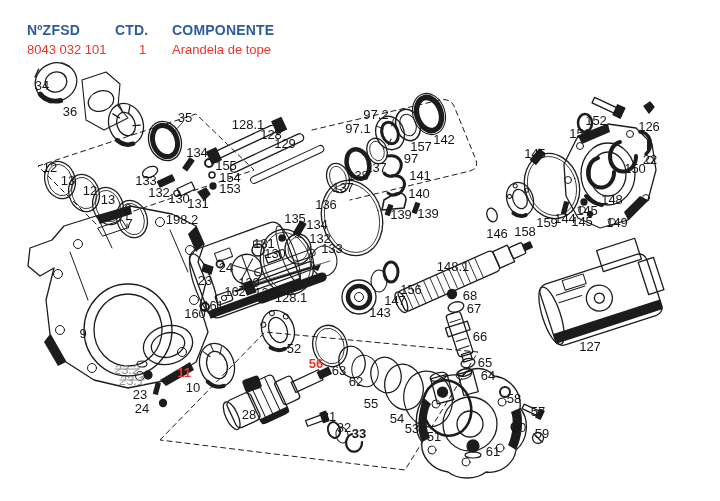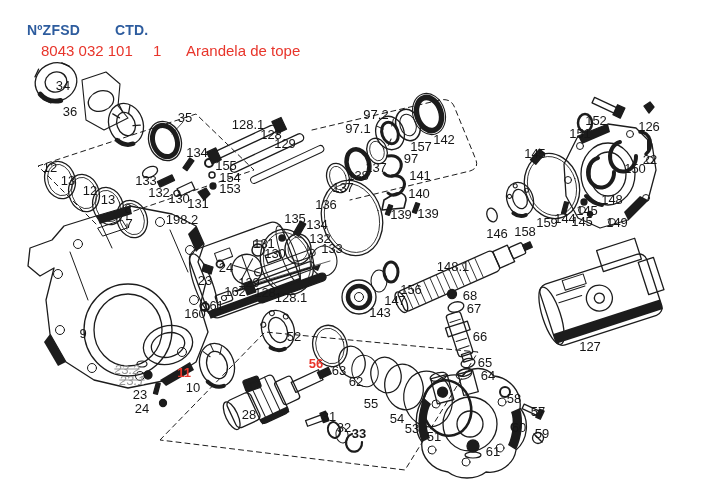--- a/index.html
+++ b/index.html
@@ -7,36 +7,37 @@
     --highlight_red:#e8352b;
     --ink:#1c1c1c;
     --ghost_gray:#979797;
     --paper:#ffffff;
   }
   html,body{margin:0;padding:0;background:#fff;}
   .page{position:relative;width:720px;height:501px;background:var(--paper);
         overflow:hidden;font-family:"Liberation Sans",sans-serif;}
   .hdr{position:absolute;font-weight:bold;font-size:14px;color:var(--header_blue);
        letter-spacing:.2px;white-space:nowrap;}
-  .rowval{position:absolute;font-size:15px;color:var(--highlight_red);white-space:nowrap;margin-left:14px;}
+  .rowval{position:absolute;font-size:13px;color:var(--highlight_red);white-space:nowrap;}
   .diagram{position:absolute;left:0;top:0;width:720px;height:501px;}
   .labels-layer{position:absolute;left:0;top:0;width:720px;height:501px;pointer-events:none;}
   .plabel{position:absolute;transform:translate(-50%,-50%);font-size:13px;color:#161616;
           white-space:nowrap;line-height:1;}
   .plabel.red{color:var(--highlight_red);font-weight:bold;}
   .plabel.ghost{color:var(--ghost_gray);font-style:italic;text-decoration:line-through;}
   svg{display:block;}
 </style>
 </head>
 <body>
 
 <div class="page">
 
   <div class="hdr" style="left:27px;top:22px">NºZFSD</div>
   <div class="hdr" style="left:115px;top:22px">CTD.</div>
+  <div class="hdr" style="left:172px;top:22px">COMPONENTE</div>
 
   <div>
     <div class="rowval" style="left:27px;top:42px">8043 032 101</div>
     <div class="rowval" style="left:139px;top:42px">1</div>
     <div class="rowval" style="left:172px;top:42px">Arandela de tope</div>
   </div>
 
   <div class="diagram">
     <svg width="720" height="501" viewBox="0 0 720 501">
       <g stroke="#1c1c1c" fill="none" stroke-width="1.3" stroke-linecap="round" stroke-linejoin="round">
@@ -380,21 +381,21 @@
             <rect x="522" y="408" width="18" height="5"></rect>
             <rect x="538" y="406" width="5" height="9" fill="#1c1c1c"></rect>
           </g>
         <circle cx="516" cy="427" r="4.5" stroke-width="2.2"></circle>
         <circle cx="538" cy="438" r="5.5"></circle>
         <path d="M534,434 l8,8" stroke-width="1.5"></path>
       </g>
     </svg>
 
     <div class="labels-layer">
-        <span class="plabel" style="left: 42px; top: 85px; margin-left: 21px;">34</span>
+        <span class="plabel" style="left: 42px; top: 85px;">34</span>
         <span class="plabel" style="left: 70px; top: 111px;">36</span>
         <span class="plabel" style="left: 185px; top: 117px;">35</span>
         <span class="plabel" style="left: 50px; top: 167px;">12</span>
         <span class="plabel" style="left: 68px; top: 180px;">13</span>
         <span class="plabel" style="left: 90px; top: 190px;">12</span>
         <span class="plabel" style="left: 108px; top: 199px;">13</span>
         <span class="plabel" style="left: 128px; top: 208px;">8</span>
         <span class="plabel" style="left: 129px; top: 223px;">7</span>
         <span class="plabel" style="left: 197px; top: 152px;">134</span>
         <span class="plabel" style="left: 146px; top: 180px;">133</span>
@@ -460,21 +461,21 @@
         <span class="plabel" style="left: 488px; top: 375px;">64</span>
         <span class="plabel" style="left: 590px; top: 346px;">127</span>
         <span class="plabel" style="left: 83px; top: 333px;">9</span>
         <span class="plabel ghost" style="left: 127px; top: 369px;">23.2</span>
         <span class="plabel ghost" style="left: 132px; top: 380px;">23.1</span>
         <span class="plabel" style="left: 140px; top: 394px;">23</span>
         <span class="plabel" style="left: 142px; top: 408px;">24</span>
         <span class="plabel red" style="left: 170px; top: 372px; margin-left: 14px;">11</span>
         <span class="plabel" style="left: 193px; top: 387px;">10</span>
         <span class="plabel" style="left: 249px; top: 414px; text-align: center;">28</span>
-        <span class="plabel" style="left: 294px; top: 336px;">52</span>
+        <span class="plabel" style="left: 294px; top: 348px;">52</span>
         <span class="plabel red" style="left: 316px; top: 363px;">56</span>
         <span class="plabel" style="left: 339px; top: 370px;">63</span>
         <span class="plabel" style="left: 356px; top: 381px;">62</span>
         <span class="plabel" style="left: 371px; top: 403px;">55</span>
         <span class="plabel" style="left: 397px; top: 418px;">54</span>
         <span class="plabel" style="left: 412px; top: 428px;">53</span>
         <span class="plabel" style="left: 434px; top: 436px;">51</span>
         <span class="plabel" style="left: 329px; top: 416px;">31</span>
         <span class="plabel" style="left: 344px; top: 427px;">32</span>
         <span class="plabel" style="left: 359px; top: 433px; font-weight: bold;">33</span>

